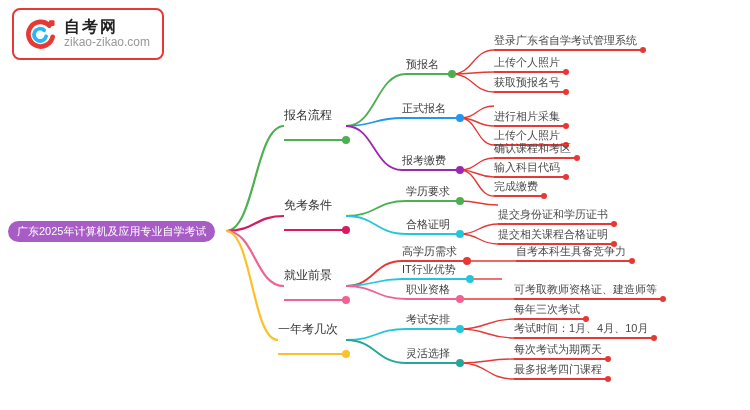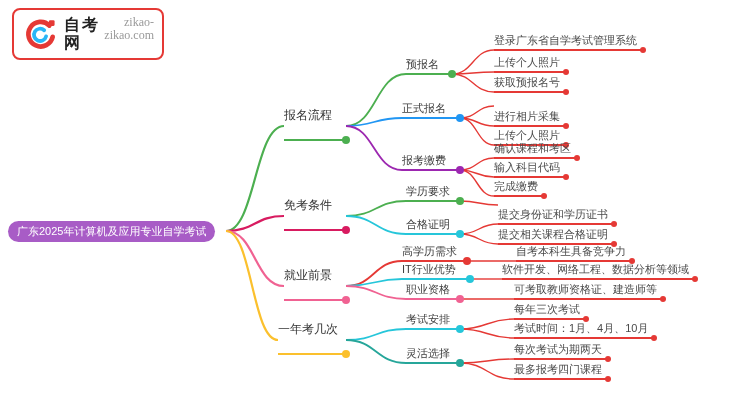--- a/index.html
+++ b/index.html
@@ -10,21 +10,21 @@
   }
   .stage{position:absolute;inset:0;width:750px;height:410px;}
   svg.links{position:absolute;left:0;top:0;pointer-events:none;}
 
   
   .logo-box{
     position:absolute;left:12px;top:8px;width:152px;height:52px;
     border:2px solid #e53935;border-radius:8px;background:#fff;
     display:flex;align-items:center;gap:8px;padding:0 8px;box-sizing:border-box;
   }
-  .logo-text{display:flex;flex-direction:row;line-height:1.15;font-family:Liberation Serif, serif;}
+  .logo-text{display:flex;flex-direction:column;line-height:1.15;}
   .logo-title{font-size:16px;font-weight:bold;color:#222;letter-spacing:2px;}
   .logo-domain{font-size:12px;color:#999;text-align:right;}
 
   
   .node{
     position:absolute;
     border-bottom:2px solid var(--c,#999);
     padding:0 0 2px 0;
     font-size:11px;line-height:13px;color:#3d3d3d;
     white-space:nowrap;box-sizing:border-box;
@@ -130,21 +130,20 @@
   <div class="node" style="left:406px;top:218px;width:54px;--c:#26c6da"><span>合格证明</span></div>
 
   <div class="node leaf" style="left:498px;top:208px"><span>提交身份证和学历证书</span></div>
   <div class="node leaf" style="left:498px;top:228px"><span>提交相关课程合格证明</span></div>
 
   <div class="node" style="left:402px;top:245px;width:65px;--c:#e53935"><span>高学历需求</span></div>
   <div class="node" style="left:402px;top:263px;width:68px;--c:#26c6da"><span>IT行业优势</span></div>
   <div class="node" style="left:406px;top:283px;width:54px;--c:#f06292"><span>职业资格</span></div>
 
   <div class="node leaf" style="left:516px;top:245px"><span>自考本科生具备竞争力</span></div>
-  <div class="node leaf" style="left:502px;top:263px"><span>软件开发、网络工程、数据分析等领域</span></div>
   <div class="node leaf" style="left:514px;top:283px"><span>可考取教师资格证、建造师等</span></div>
 
   <div class="node" style="left:406px;top:313px;width:54px;--c:#26c6da"><span>考试安排</span></div>
   <div class="node" style="left:406px;top:347px;width:54px;--c:#26a69a"><span>灵活选择</span></div>
 
   <div class="node leaf" style="left:514px;top:303px"><span>每年三次考试</span></div>
   <div class="node leaf" style="left:514px;top:322px"><span>考试时间：1月、4月、10月</span></div>
   <div class="node leaf" style="left:514px;top:343px"><span>每次考试为期两天</span></div>
   <div class="node leaf" style="left:514px;top:363px"><span>最多报考四门课程</span></div>
 

